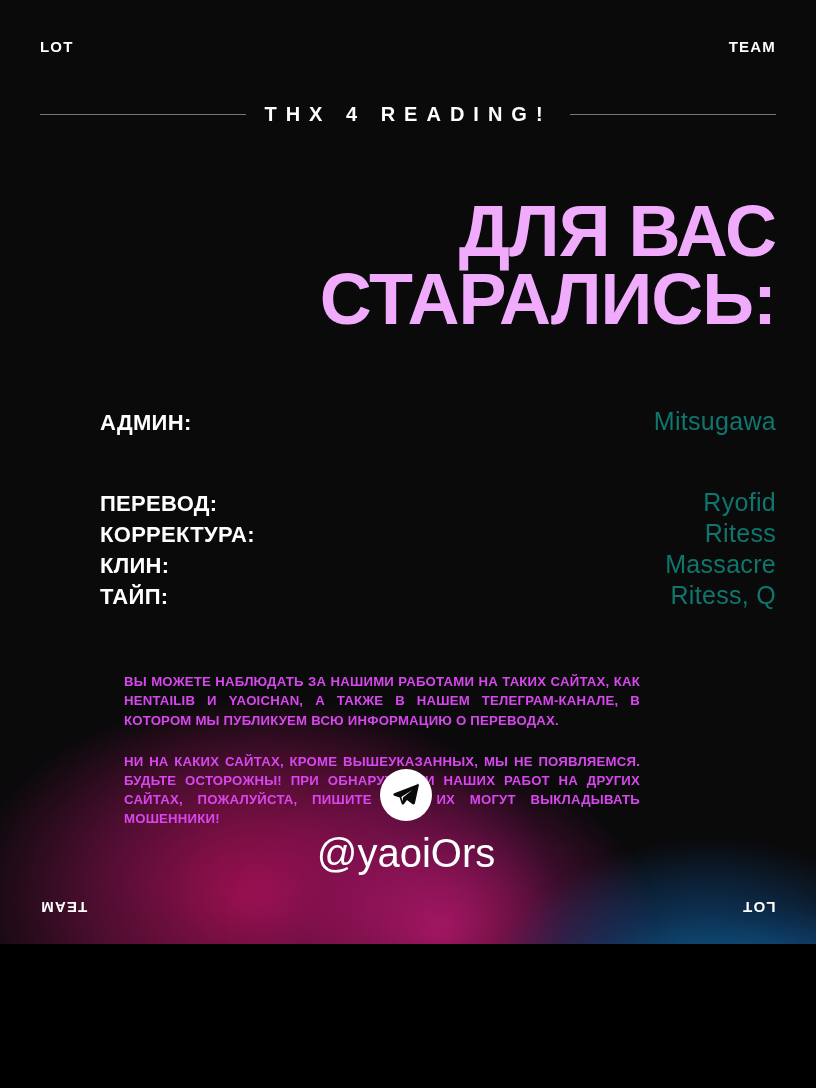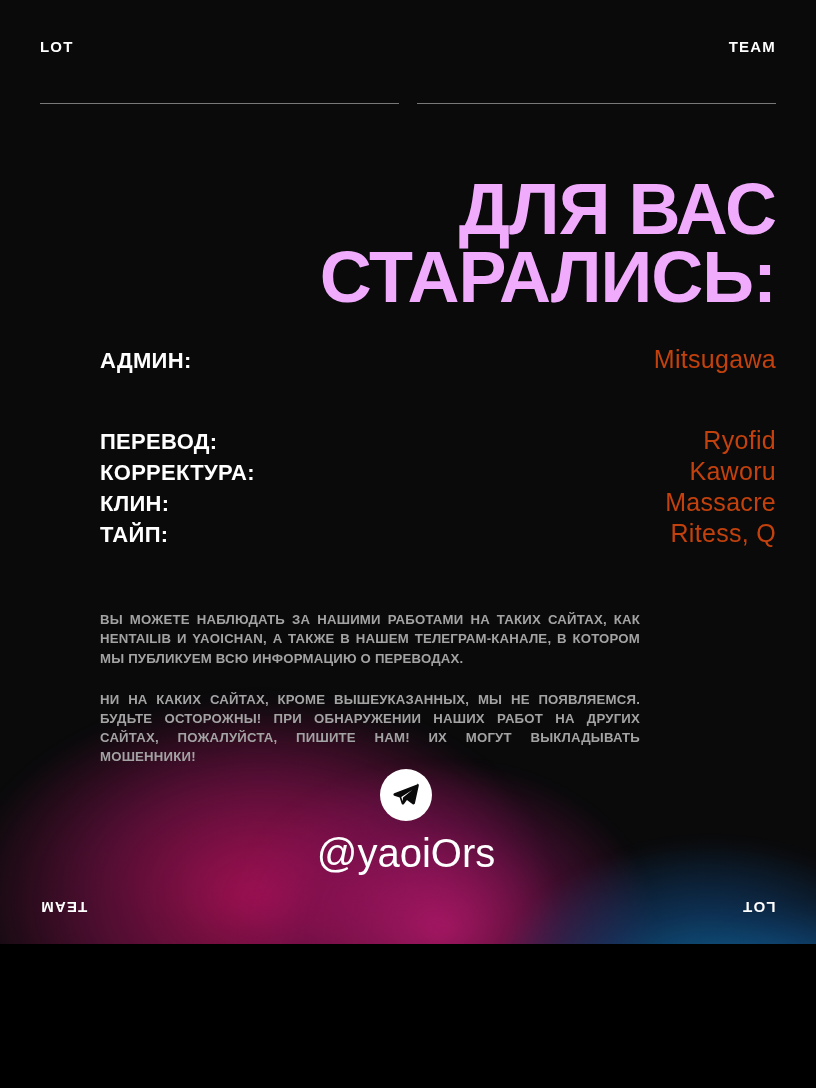--- a/index.html
+++ b/index.html
@@ -111,21 +111,21 @@
     font-weight: bold;
     font-size: 72px;
     line-height: 0.94;
     letter-spacing: -1px;
     text-transform: uppercase;
   }
   .title .l2 { display: block; }
 
   
   .credits-admin {
-    margin-top: 34px;
+    margin-top: 74px;
     display: flex;
     justify-content: space-between;
     align-items: baseline;
     padding-left: 60px;
   }
   .credits-block {
     margin-top: 52px;
     padding-left: 60px;
   }
   .credit-row {
@@ -137,39 +137,40 @@
   .credit-key {
     font-size: 22px;
     font-weight: bold;
     color: #fff;
     letter-spacing: 0.3px;
     text-transform: uppercase;
   }
   .credit-val {
     font-size: 25px;
     font-weight: 400;
-    color: #c2410c;
+    color: #0f766e;
     letter-spacing: 0.3px;
     text-align: center;
   }
 
   
   .para-wrap {
     margin-top: 62px;
     padding-left: 60px;
     width: 600px;
   }
   .para {
     font-size: 13.2px;
     line-height: 1.45;
-    color: #a3a3a3;
+    color: #d946ef;
     font-weight: bold;
     text-transform: uppercase;
     letter-spacing: 0.2px;
     text-align: justify;
+    margin-left: 24px;
   }
   .para.light { font-weight: 600; }
   .para + .para { margin-top: 22px; }
   .para b { font-weight: 900; }
 
   
   .tg-wrap {
     position: absolute;
     left: 0;
     right: 4px;
@@ -226,41 +227,42 @@
 
   <div class="content">
 
     <div class="topbar">
       <span>LOT</span>
       <span>TEAM</span>
     </div>
 
     <div class="thx-row">
       <div class="rule"></div>
+      <div class="thx">THX 4 READING!</div>
       <div class="rule"></div>
     </div>
 
     <div class="title">
       <span class="l1">ДЛЯ ВАС</span>
       <span class="l2">СТАРАЛИСЬ:</span>
     </div>
 
     <div class="credits-admin">
       <span class="credit-key">АДМИН:</span>
       <span class="credit-val">Mitsugawa</span>
     </div>
 
     <div class="credits-block">
       <div class="credit-row">
         <span class="credit-key">ПЕРЕВОД:</span>
         <span class="credit-val">Ryofid</span>
       </div>
       <div class="credit-row">
         <span class="credit-key">КОРРЕКТУРА:</span>
-        <span class="credit-val">Kaworu</span>
+        <span class="credit-val">Ritess</span>
       </div>
       <div class="credit-row">
         <span class="credit-key">КЛИН:</span>
         <span class="credit-val">Massacre</span>
       </div>
       <div class="credit-row">
         <span class="credit-key">ТАЙП:</span>
         <span class="credit-val">Ritess, Q</span>
       </div>
     </div>

